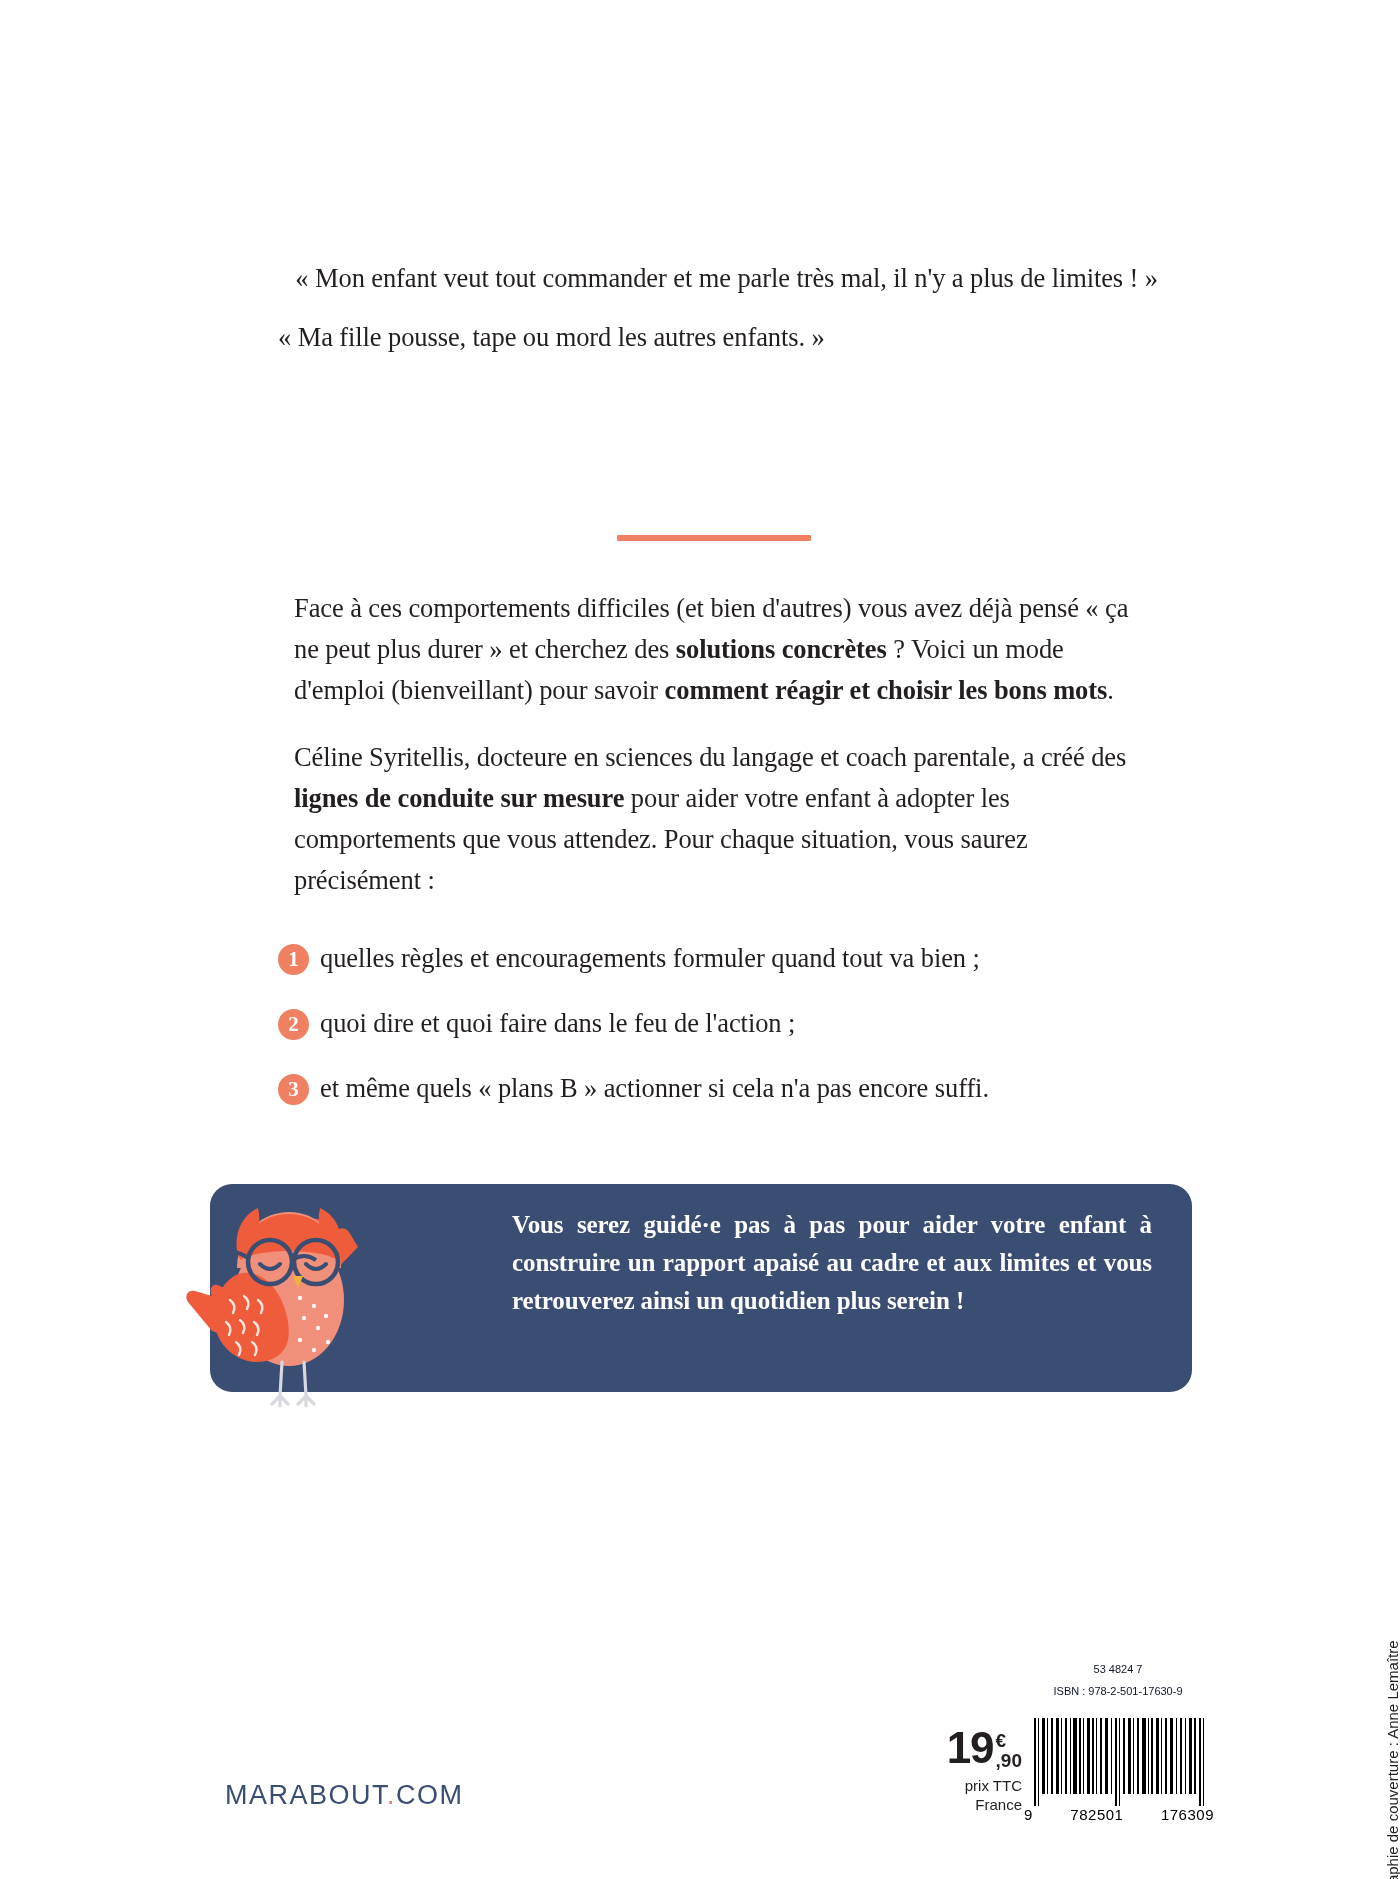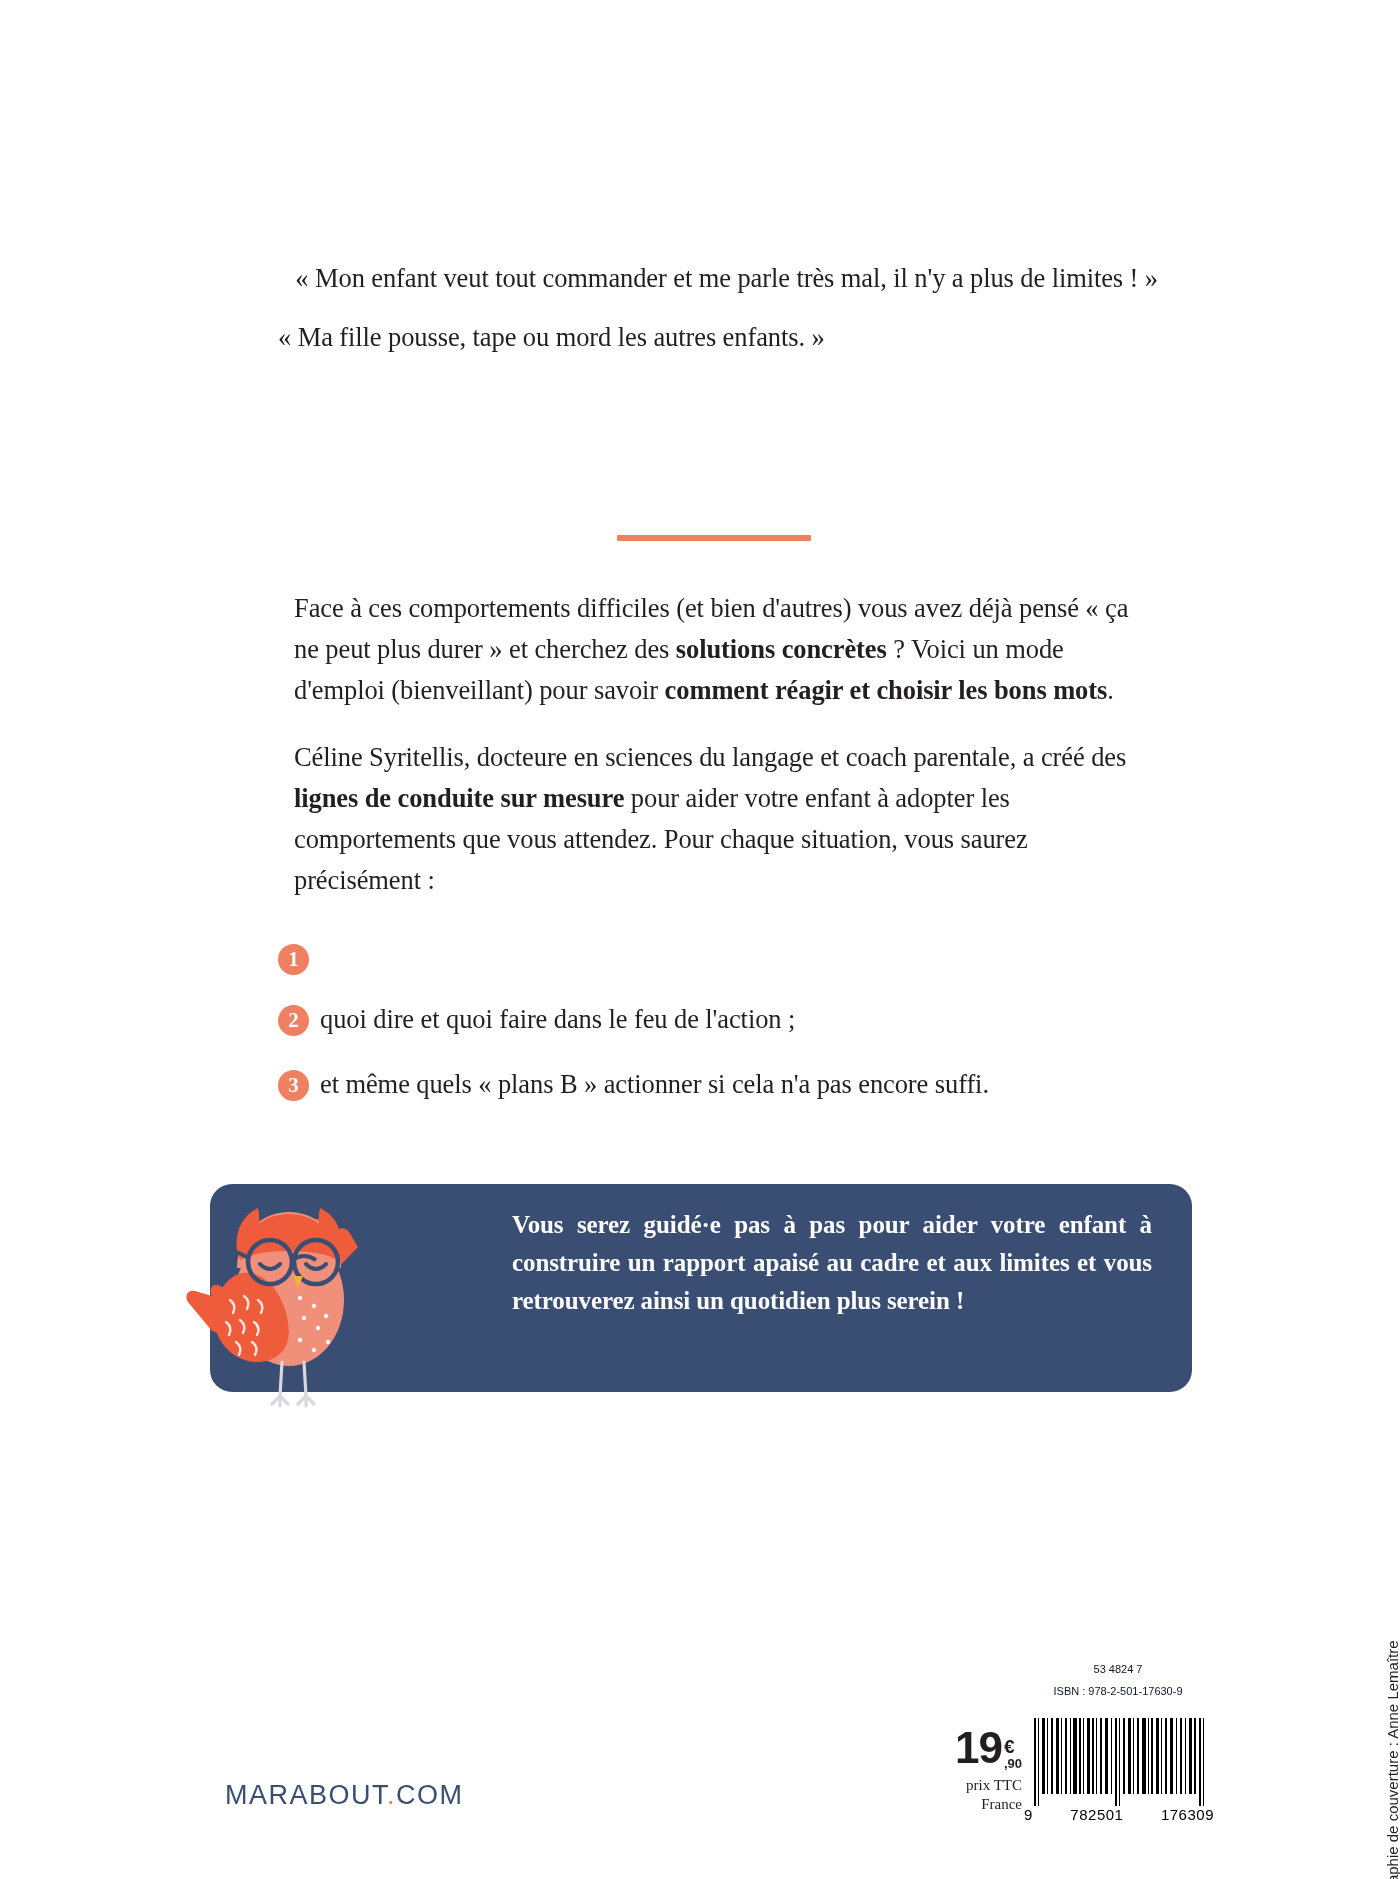--- a/index.html
+++ b/index.html
@@ -169,27 +169,26 @@
     letter-spacing: -1px;
   }
   .price-frac {
     display: flex;
     flex-direction: column;
     align-items: flex-start;
     margin-left: 2px;
     line-height: 1;
   }
   .price-cur { font-size: 19px; font-weight: 700; }
-  .price-cent { font-size: 13px; font-weight: 700; margin-top: 1px; }
+  .price-cent { font-size: 19px; font-weight: 700; margin-top: 1px; }
   .price-note {
     margin-top: 6px;
     font-size: 15px;
     line-height: 19px;
     text-align: right;
-    font-family: Liberation Serif, serif;
   }
 
   
   .isbn-lines {
     position: absolute;
     left: 1008px;
     top: 1658px;
     width: 220px;
     text-align: center;
     font-family: "Liberation Sans", "DejaVu Sans", sans-serif;
@@ -250,20 +249,21 @@
   <div class="divider"></div>
 
   <div class="body-text">
     <p class="para"><span>Face à ces comportements difficiles (et bien d'autres) vous avez déjà pensé « ça ne peut plus durer » et cherchez des </span><b>solutions concrètes</b><span> ? Voici un mode d'emploi (bienveillant) pour savoir </span><b>comment réagir et choisir les bons mots</b><span>.</span></p>
     <p class="para"><span>Céline Syritellis, docteure en sciences du langage et coach parentale, a créé des </span><b>lignes de conduite sur mesure</b><span> pour aider votre enfant à adopter les comportements que vous attendez. Pour chaque situation, vous saurez précisément :</span></p>
   </div>
 
   <div class="num-list">
     <div class="num-item">
       <div class="num-badge">1</div>
+      <div class="num-text">quelles règles et encouragements formuler quand tout va bien ;</div>
     </div>
     <div class="num-item">
       <div class="num-badge">2</div>
       <div class="num-text">quoi dire et quoi faire dans le feu de l'action ;</div>
     </div>
     <div class="num-item">
       <div class="num-badge">3</div>
       <div class="num-text">et même quels « plans B » actionner si cela n'a pas encore suffi.</div>
     </div>
   </div>

